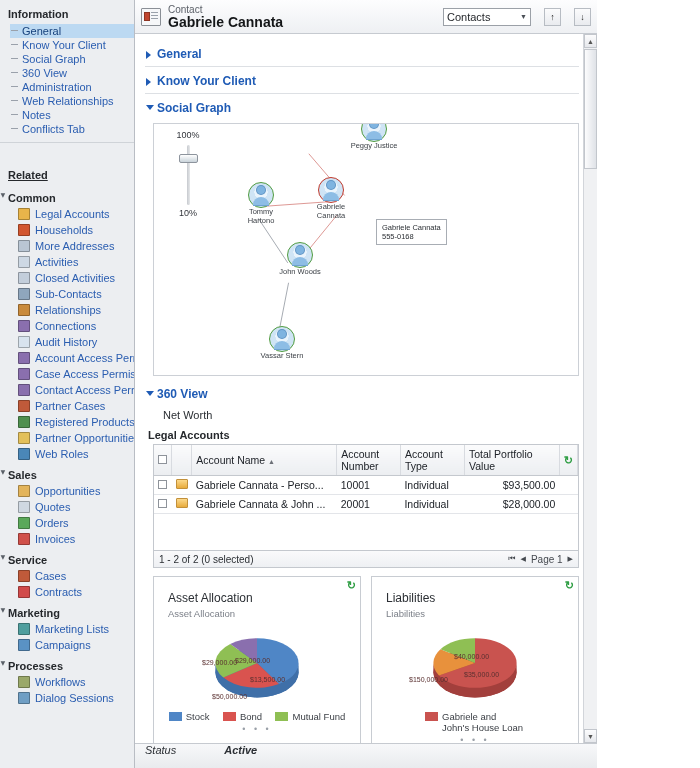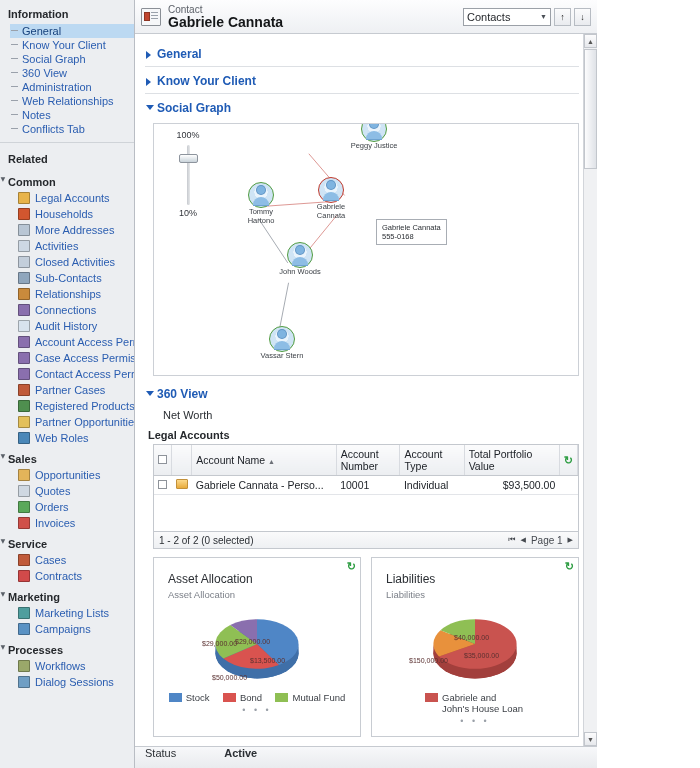--- a/index.html
+++ b/index.html
@@ -20,21 +20,21 @@
     background: #eceef1;
     border-right: 1px solid #b9bdc4;
     padding: 6px 0 0 0;
     overflow: hidden;
     position: relative;
   }
   .nav-header {
     font-weight: bold; font-size: 11px; color: #25282c;
     padding: 2px 0 4px 8px;
   }
-  .nav-header.related { padding-top: 10px; border-top: 1px solid #cfd3d8; margin-top: 6px;}
+  .nav-header.related { padding-top: 26px; border-top: 1px solid #cfd3d8; margin-top: 6px; text-decoration: underline;}
   .info-list { list-style: none; margin: 0; padding: 0 0 0 10px; position: relative; }
   .info-list li {
     position: relative;
     padding: 1px 0 1px 12px;
     font-size: 11px;
     color: #2a5db0;
     line-height: 12px;
     cursor: pointer;
     white-space: nowrap;
   }
@@ -78,21 +78,21 @@
   }
   .rec-icon {
     width:20px;height:18px;border:1px solid #8a8f96;background:#f6f7f9;
     display:flex;align-items:center;justify-content:center;margin-right:7px;border-radius:1px;
   }
   .rec-icon .card{width:6px;height:9px;background:#c0452f;border:1px solid #8d3423;}
   .rec-icon .lines{width:7px;height:9px;margin-left:1px;background:
     repeating-linear-gradient(to bottom,#9aa1ab 0 1px, transparent 1px 3px);}
   .title-text .sub { font-size:10px; color:#5c6169; line-height:11px;}
   .title-text .main { font-size:14px; font-weight:bold; color:#141618; line-height:15px;}
-  .tb-right { margin-left:auto; display:flex; align-items:center; gap:3px;}
+  .tb-right { margin-left:auto; display:flex; align-items:center; gap:13px;}
   .lookup {
     width:88px;height:18px;border:1px solid #9ba0a7;background:#fff;
     display:flex;align-items:center;padding:0 3px;font-size:11px;color:#25282c;
   }
   .lookup .cv { flex:1; }
   .lookup .caret { font-size:7px;color:#4a4f56;}
   .tb-btn {
     width:17px;height:18px;border:1px solid #b7bcc3;background:linear-gradient(to bottom,#fbfbfc,#e9ebef);
     display:flex;align-items:center;justify-content:center;font-size:9px;
   }
@@ -210,21 +210,21 @@
     font-size:9.5px;color:#3b3f45; padding:0 8px;}
   .legend .it{display:flex;gap:4px;align-items:flex-start;max-width:100px;}
   .sw{width:13px;height:9px;flex:0 0 13px;margin-top:1px;}
   .dots{text-align:center;font-size:9px;color:#9aa0a8;letter-spacing:3px;margin-top:2px;}
   .pielbl{position:absolute;font-size:7px;color:#5a3030;white-space:nowrap;}
 
   
   #statusbar{
     flex:0 0 22px;height:22px;border-top:1px solid #c6cad0;
     background:linear-gradient(to bottom,#f7f8fa,#e9ebee);
-    display:flex;align-items:flex-start;padding:0 10px;font-size:11px;color:#2b2f34;
+    display:flex;align-items:flex-end;padding:12px 10px;font-size:11px;color:#2b2f34;font-style:italic;
   }
   #statusbar .sv{font-weight:bold;margin-left:48px;}
 </style>
 </head>
 <body>
 
 <div id="app">
 
   <div id="sidebar">
     <div class="nav-header">Information</div>
@@ -513,20 +513,29 @@
               <tbody id="grid-body">
                   <tr>
                     <td><span class="cb"></span></td>
                     <td><span class="folder"></span></td>
                     <td>Gabriele Cannata - Perso...</td>
                     <td>10001</td>
                     <td>Individual</td>
                     <td class="num">$93,500.00</td>
                     <td></td>
                   </tr>
+                  <tr>
+                    <td><span class="cb"></span></td>
+                    <td><span class="folder"></span></td>
+                    <td>Gabriele Cannata &amp; John ...</td>
+                    <td>20001</td>
+                    <td>Individual</td>
+                    <td class="num">$28,000.00</td>
+                    <td></td>
+                  </tr>
                 </tbody>
             </table>
             <div class="empty-rows"></div>
             <div class="grid-foot">
               <span>1 - 2 of 2 (0 selected)</span>
               <span class="pager">
                 <span style="font-size:8px;">⏮</span>
                 <span style="font-size:7px;">◀</span>
                 <span>Page 1</span>
                 <span style="font-size:7px;">▶</span>

